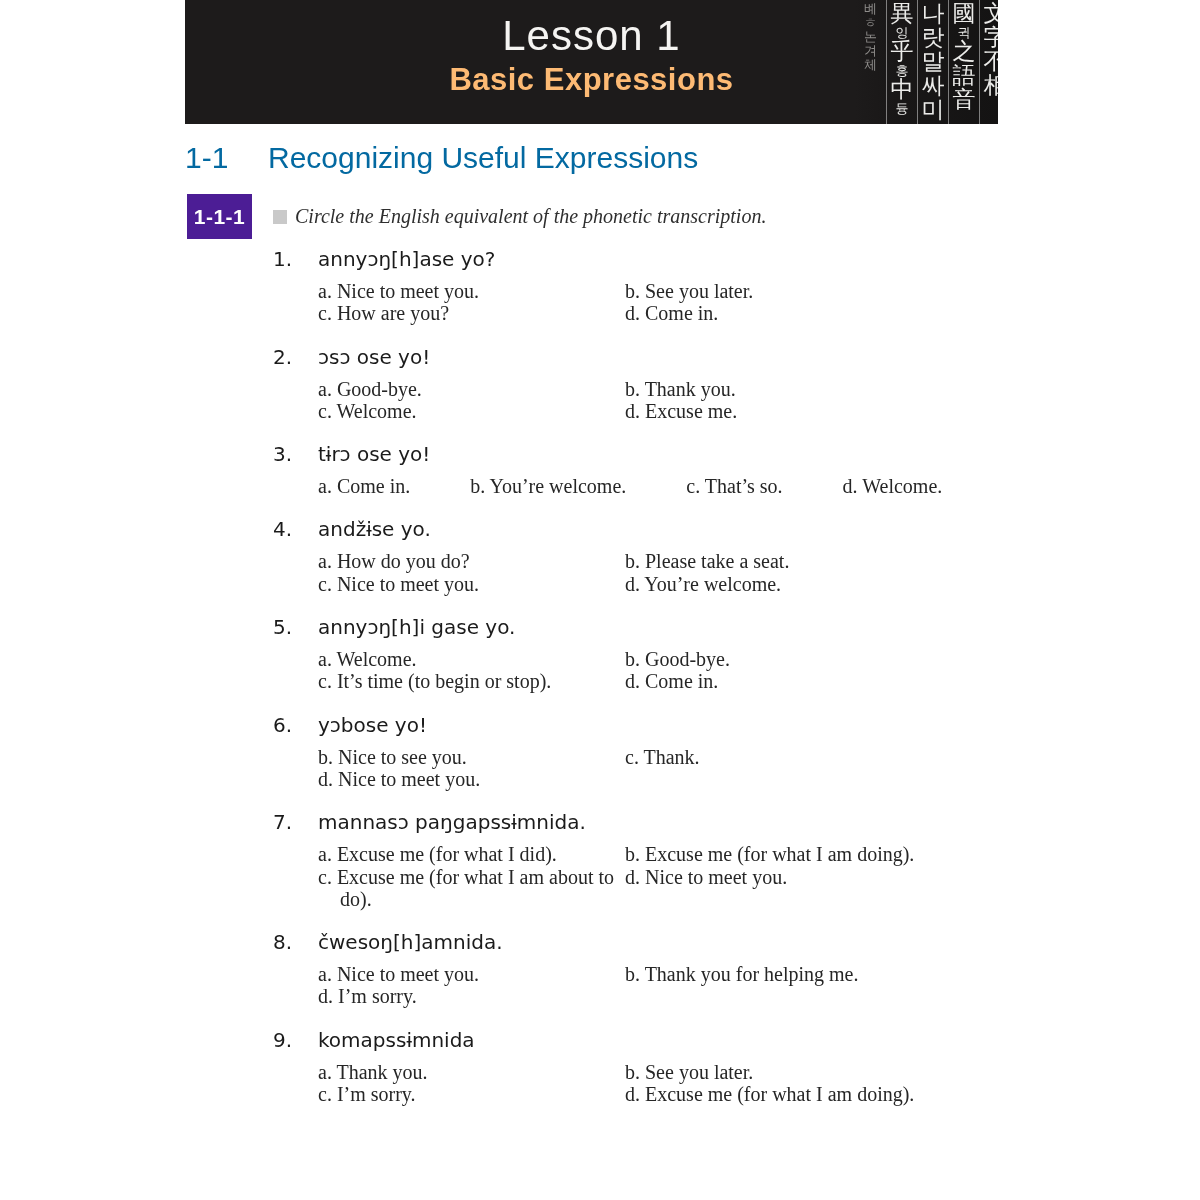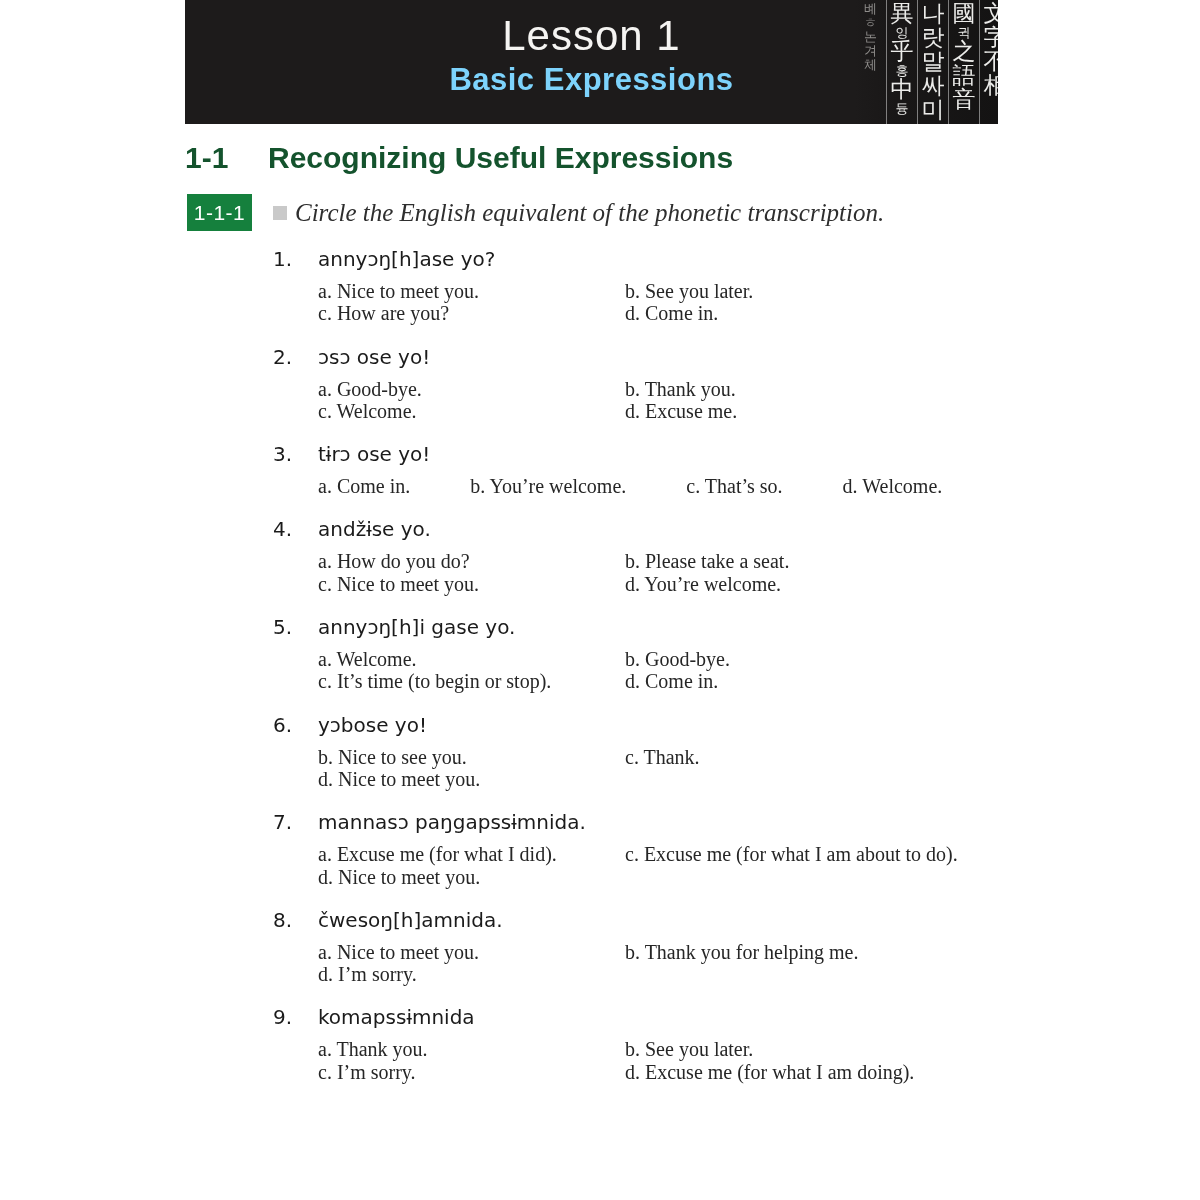--- a/index.html
+++ b/index.html
@@ -4,37 +4,37 @@
 <style>
   * { margin:0; padding:0; box-sizing:border-box; }
   html,body { width:1200px; height:1200px; background:#ffffff; }
   body { font-family:"Liberation Serif", serif; color:#1c1c1c; -webkit-font-smoothing:antialiased; }
   .page { position:relative; width:1200px; height:1200px; background:#fff; overflow:hidden; }
 
   
   .banner { position:absolute; left:185px; top:0; width:813px; height:124px; background:#1d1b1b; }
   .banner-titles { position:absolute; left:0; top:0; width:100%; height:100%; text-align:center; padding-top:13px; }
   .lesson-title { font-family:"Liberation Sans", sans-serif; font-weight:400; font-size:42px; line-height:46px; color:#f5f4f2; letter-spacing:1px; }
-  .lesson-subtitle { font-family:"Liberation Sans", sans-serif; font-weight:700; font-size:31px; line-height:36px; color:#7dd3fc; margin-top:3px; letter-spacing:0.5px; }
+  .lesson-subtitle { font-family:"Liberation Sans", sans-serif; font-weight:700; font-size:31px; line-height:36px; color:#fdba74; margin-top:3px; letter-spacing:0.5px; }
   .calligraphy { position:absolute; right:0; top:0; width:143px; height:124px; overflow:hidden; display:flex; flex-direction:row; background:linear-gradient(90deg,#1d1b1b 0%, #191717 30%, #141313 100%); }
   .cal-col { display:flex; flex-direction:column; align-items:center; justify-content:flex-start; padding-top:2px; width:31px; flex:0 0 auto; border-left:1px solid rgba(255,255,255,0.45); font-family:"Liberation Serif", serif; color:#ececea; }
   .cal-col:first-child { border-left:none; }
   .cal-col.dim { color:#8f8d8b; }
   .cal-l { font-size:23px; line-height:24px; }
   .cal-s { font-size:13px; line-height:14px; }
 
   
-  .section-heading { position:absolute; left:185px; top:141px; display:flex; font-family:"Liberation Sans", sans-serif; font-weight:700; font-size:30px; line-height:34px; color:#14532d; }
+  .section-heading { position:absolute; left:185px; top:141px; display:flex; font-family:"Liberation Sans", sans-serif; font-weight:400; font-size:30px; line-height:34px; color:#0369a1; }
   .section-number { display:inline-block; width:83px; }
 
   
   .exercise-header { position:absolute; left:187px; top:194px; display:flex; align-items:center; }
-  .exercise-badge { display:inline-flex; align-items:center; justify-content:center; background:#15803d; color:#ffffff; font-family:"Liberation Sans", sans-serif; font-weight:400; font-size:21px; width:65px; height:37px; letter-spacing:0.5px; }
+  .exercise-badge { display:inline-flex; align-items:center; justify-content:center; background:#4c1d95; color:#ffffff; font-family:"Liberation Sans", sans-serif; font-weight:700; font-size:21px; width:65px; height:45px; letter-spacing:0.5px; }
   .bullet-square { display:inline-block; width:14px; height:14px; background:#c9c9c9; margin-left:21px; flex:0 0 auto; }
-  .instruction { margin-left:8px; font-family:"Liberation Serif", serif; font-style:italic; font-size:25px; color:#2e2e2e; }
+  .instruction { margin-left:8px; font-family:"Liberation Serif", serif; font-style:italic; font-size:20px; color:#2e2e2e; }
 
   
   .questions { position:absolute; left:273px; top:247px; width:710px; list-style:none; }
   .question { margin-bottom:20px; }
   .q-line { display:flex; font-family:"DejaVu Sans", sans-serif; font-size:20px; line-height:25px; color:#1b1b1b; }
   .q-number { width:45px; flex:0 0 auto; }
   .q-options { margin:8px 0 0 45px; display:grid; grid-template-columns:307px 1fr; font-family:"Liberation Serif", serif; font-size:20px; line-height:22.3px; color:#262626; }
   .q-options .option { padding-left:22px; text-indent:-22px; padding-right:6px; }
   .q-options.row { display:flex; column-gap:60px; }
   .q-options.row .option { padding:0; text-indent:0; }
@@ -177,20 +177,21 @@
         </div>
     </div>
 
     <div class="question">
       <div class="q-line">
         <span class="q-number">7.</span>
         <span class="q-phonetic">mannasɔ paŋgapssɨmnida.</span>
       </div>
       <div class="q-options">
           <span class="option">a. Excuse me (for what I did).</span>
+          <span class="option">b. Excuse me (for what I am doing).</span>
           <span class="option">c. Excuse me (for what I am about to do).</span>
           <span class="option">d. Nice to meet you.</span>
         </div>
     </div>
 
     <div class="question">
       <div class="q-line">
         <span class="q-number">8.</span>
         <span class="q-phonetic">čwesoŋ[h]amnida.</span>
       </div>

